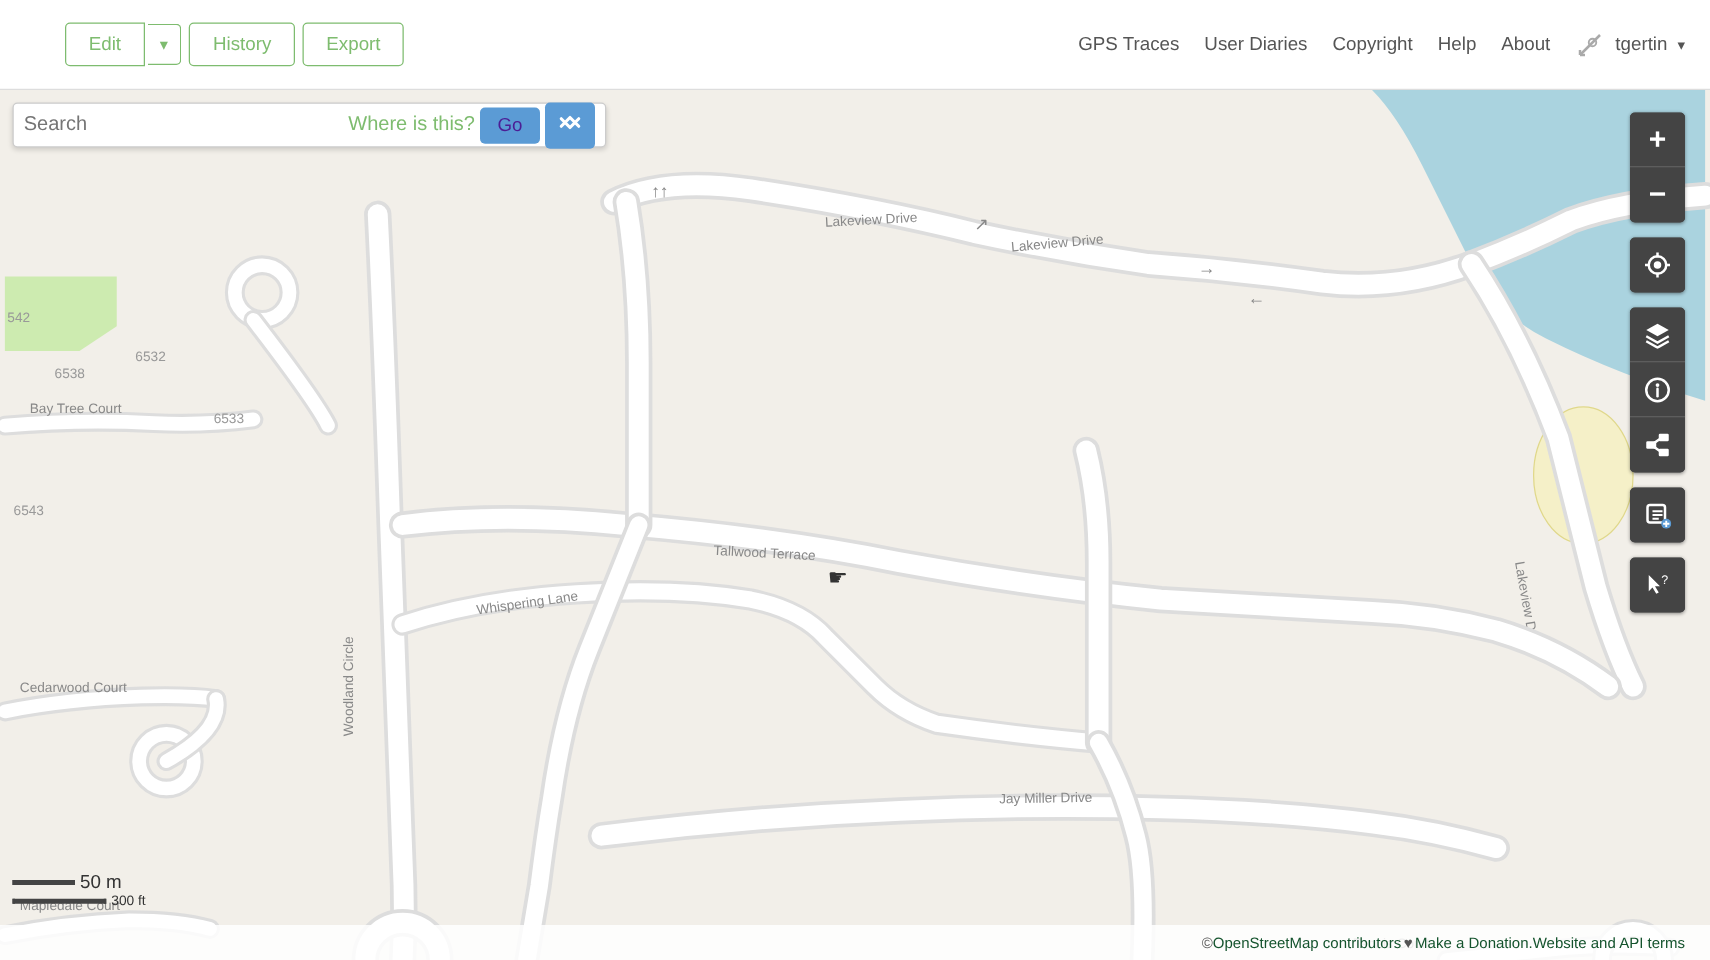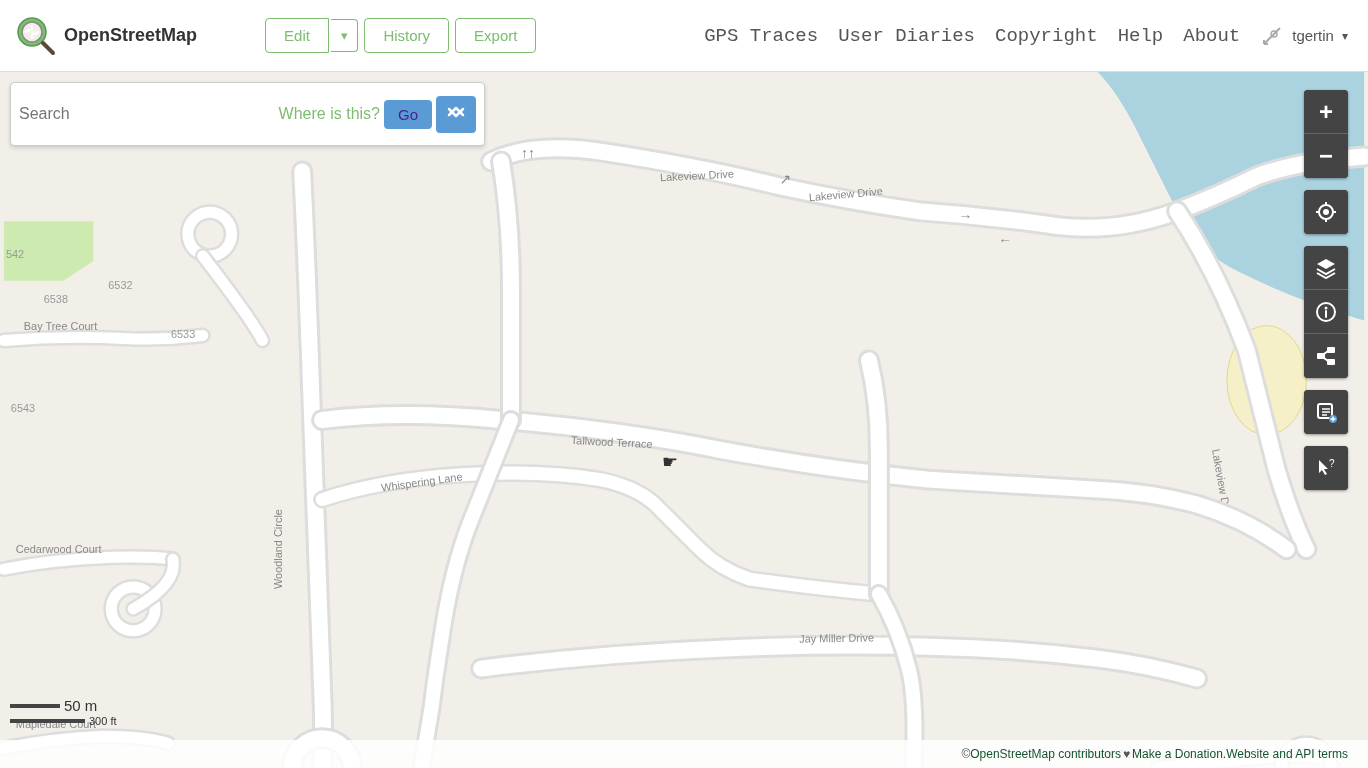--- a/index.html
+++ b/index.html
@@ -31,35 +31,35 @@
     #edit-dropdown {
       padding: 8px 10px; border: 1px solid #7ebc6f; border-left: none; border-radius: 0 4px 4px 0;
       background: white; color: #7ebc6f; cursor: pointer; font-size: 13px;
     }
     #edit-btn { border-radius: 4px 0 0 4px; }
 
     #right-nav {
       margin-left: auto; display: flex; align-items: center; gap: 20px; padding-right: 20px;
     }
     .right-nav-link {
-      color: #555; font-size: 19px; text-decoration: none; cursor: pointer; font-family: Liberation Mono, monospace;
+      color: #555; font-size: 15px; text-decoration: none; cursor: pointer;
     }
     #user-area {
       display: flex; align-items: center; gap: 8px; cursor: pointer;
     }
     #user-icon-svg { width: 24px; height: 24px; }
     #username { color: #555; font-size: 15px; }
     #user-dropdown-arrow { color: #555; font-size: 12px; }
 
     
     #searchbar {
       position: absolute; top: 82px; left: 10px; z-index: 100;
       display: flex; align-items: center; gap: 4px;
       background: white; border: 1px solid #ccc; border-radius: 4px;
-      padding: 5px 8px; width: 475px; height: 64px;
+      padding: 5px 8px; width: 475px; height: 36px;
       box-shadow: 0 2px 4px rgba(0,0,0,0.15);
     }
     #search-input {
       flex: 1; border: none; outline: none; font-size: 16px; color: #999;
     }
     #where-is-this {
       color: #7ebc6f; font-size: 16px; cursor: pointer; white-space: nowrap;
     }
     #go-btn {
       padding: 6px 14px; background: #5b9bd5; color: #4c1d95; border: none;
@@ -122,34 +122,20 @@
       background: rgba(255,255,255,0.85); z-index: 200;
       display: flex; align-items: center; justify-content: flex-end;
       padding-right: 20px; font-size: 12px; color: #555;
     }
     #footer a { color: #14532d; text-decoration: none; }
   </style>
 </head>
 <body>
 
 <div id="header">
-  <a id="logo-area" href="#">
-
-    <svg id="logo-icon" viewBox="0 0 40 40">
-      <circle cx="16" cy="16" r="14" fill="#7ebc6f" stroke="#5a9a50" stroke-width="1.5"></circle>
-      <circle cx="16" cy="16" r="10" fill="#f2efe9" stroke="#ccc" stroke-width="1"></circle>
-
-      <path d="M10 16 Q14 12 16 16 Q18 20 22 16" stroke="white" stroke-width="2.5" fill="none" stroke-linecap="round"></path>
-      <path d="M16 10 Q16 14 16 16 Q16 20 16 22" stroke="white" stroke-width="2" fill="none" stroke-linecap="round"></path>
-
-      <line x1="27" y1="27" x2="37" y2="37" stroke="#5a4a3a" stroke-width="4" stroke-linecap="round"></line>
-      <circle cx="16" cy="16" r="10" fill="none" stroke="#888" stroke-width="1.5"></circle>
-    </svg>
-    <span id="logo-text">OpenStreetMap</span>
-  </a>
 
   <div id="nav-buttons">
     <button id="edit-btn" class="nav-btn">Edit</button>
     <button id="edit-dropdown" class="nav-btn">▾</button>
     <a class="nav-btn" style="margin-left:4px;" href="#">History</a>
     <a class="nav-btn" style="margin-left:4px;" href="#">Export</a>
   </div>
 
   <div id="right-nav">
     <a class="right-nav-link" href="#">GPS Traces</a>

